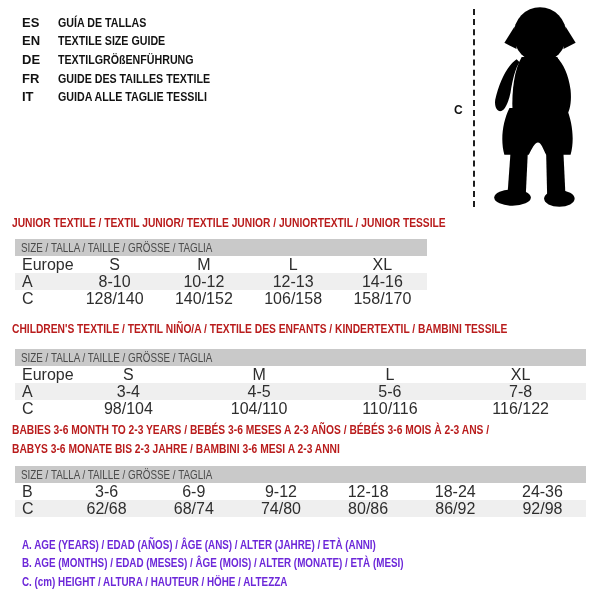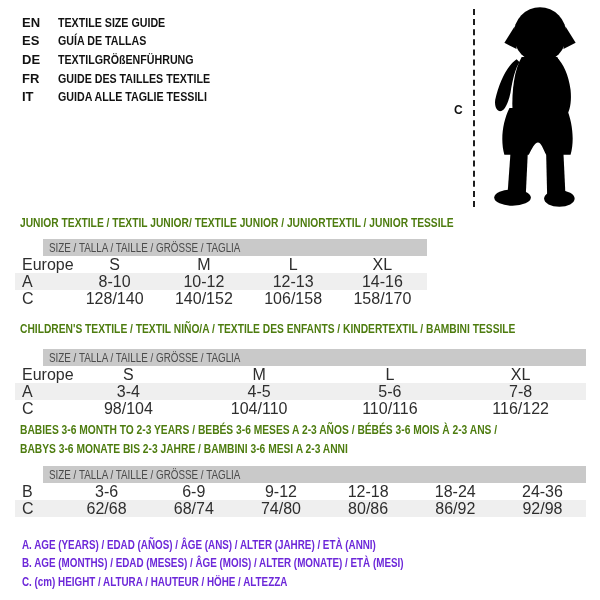--- a/index.html
+++ b/index.html
@@ -14,55 +14,55 @@
   .lang-row{display:flex;height:18.6px;align-items:center;font-weight:bold;font-size:13px;color:#121212;}
   .lang-code{width:36px;flex:0 0 36px;}
 
   
   .figure{position:absolute;left:450px;top:5px;width:148px;height:206px;}
   .measure-line{position:absolute;left:23px;top:4px;height:198px;width:0;border-left:2px dashed #1c1c1c;}
   .measure-label{position:absolute;left:4px;top:98px;font-size:12px;font-weight:bold;color:#111;}
   .baby-svg{position:absolute;left:33px;top:0;}
 
   
-  .table-title{position:absolute;left:20px;font-size:12.5px;font-weight:bold;color:#4d7c0f;line-height:18.5px;}
+  .table-title{position:absolute;left:12px;font-size:12.5px;font-weight:bold;color:#b91c1c;line-height:18.5px;}
   #junior-title{top:214px;}
   #children-title{top:320px;}
   #babies-title{top:421px;}
 
   
   .size-table{position:absolute;left:15px;}
   #junior-table{top:239px;width:412px;}
   #children-table{top:349px;width:571px;}
   #babies-table{top:466px;width:571px;}
   .bar{height:17px;background:#c9c9c9;display:flex;align-items:center;padding-left:6px;box-sizing:border-box;
-       font-size:12px;color:#4b4b4b;margin-left:28px;}
+       font-size:12px;color:#4b4b4b;}
   .trow{display:flex;height:17.2px;align-items:center;font-size:16px;color:#2e2e2e;}
   .trow.stripe{background:#efefef;}
   .tlabel{flex:0 0 55px;width:55px;padding-left:7px;box-sizing:border-box;}
   .narrowlabel .tlabel{flex:0 0 48px;width:48px;}
   .tcell{flex:1;text-align:center;}
 
   
   .footnotes{position:absolute;left:22px;top:536px;}
   .footnote{height:18.3px;display:flex;align-items:center;font-size:12px;font-weight:bold;color:#6d28d9;}
 </style>
 </head>
 <body>
 
 <div id="canvas">
 
   <div class="lang-list">
     <div class="lang-row">
+      <span class="lang-code">ES</span>
+      <span class="cond">GUÍA DE TALLAS</span>
+    </div>
+    <div class="lang-row">
       <span class="lang-code">EN</span>
       <span class="cond">TEXTILE SIZE GUIDE</span>
-    </div>
-    <div class="lang-row">
-      <span class="lang-code">ES</span>
-      <span class="cond">GUÍA DE TALLAS</span>
     </div>
     <div class="lang-row">
       <span class="lang-code">DE</span>
       <span class="cond">TEXTILGRÖßENFÜHRUNG</span>
     </div>
     <div class="lang-row">
       <span class="lang-code">FR</span>
       <span class="cond">GUIDE DES TAILLES TEXTILE</span>
     </div>
     <div class="lang-row">

